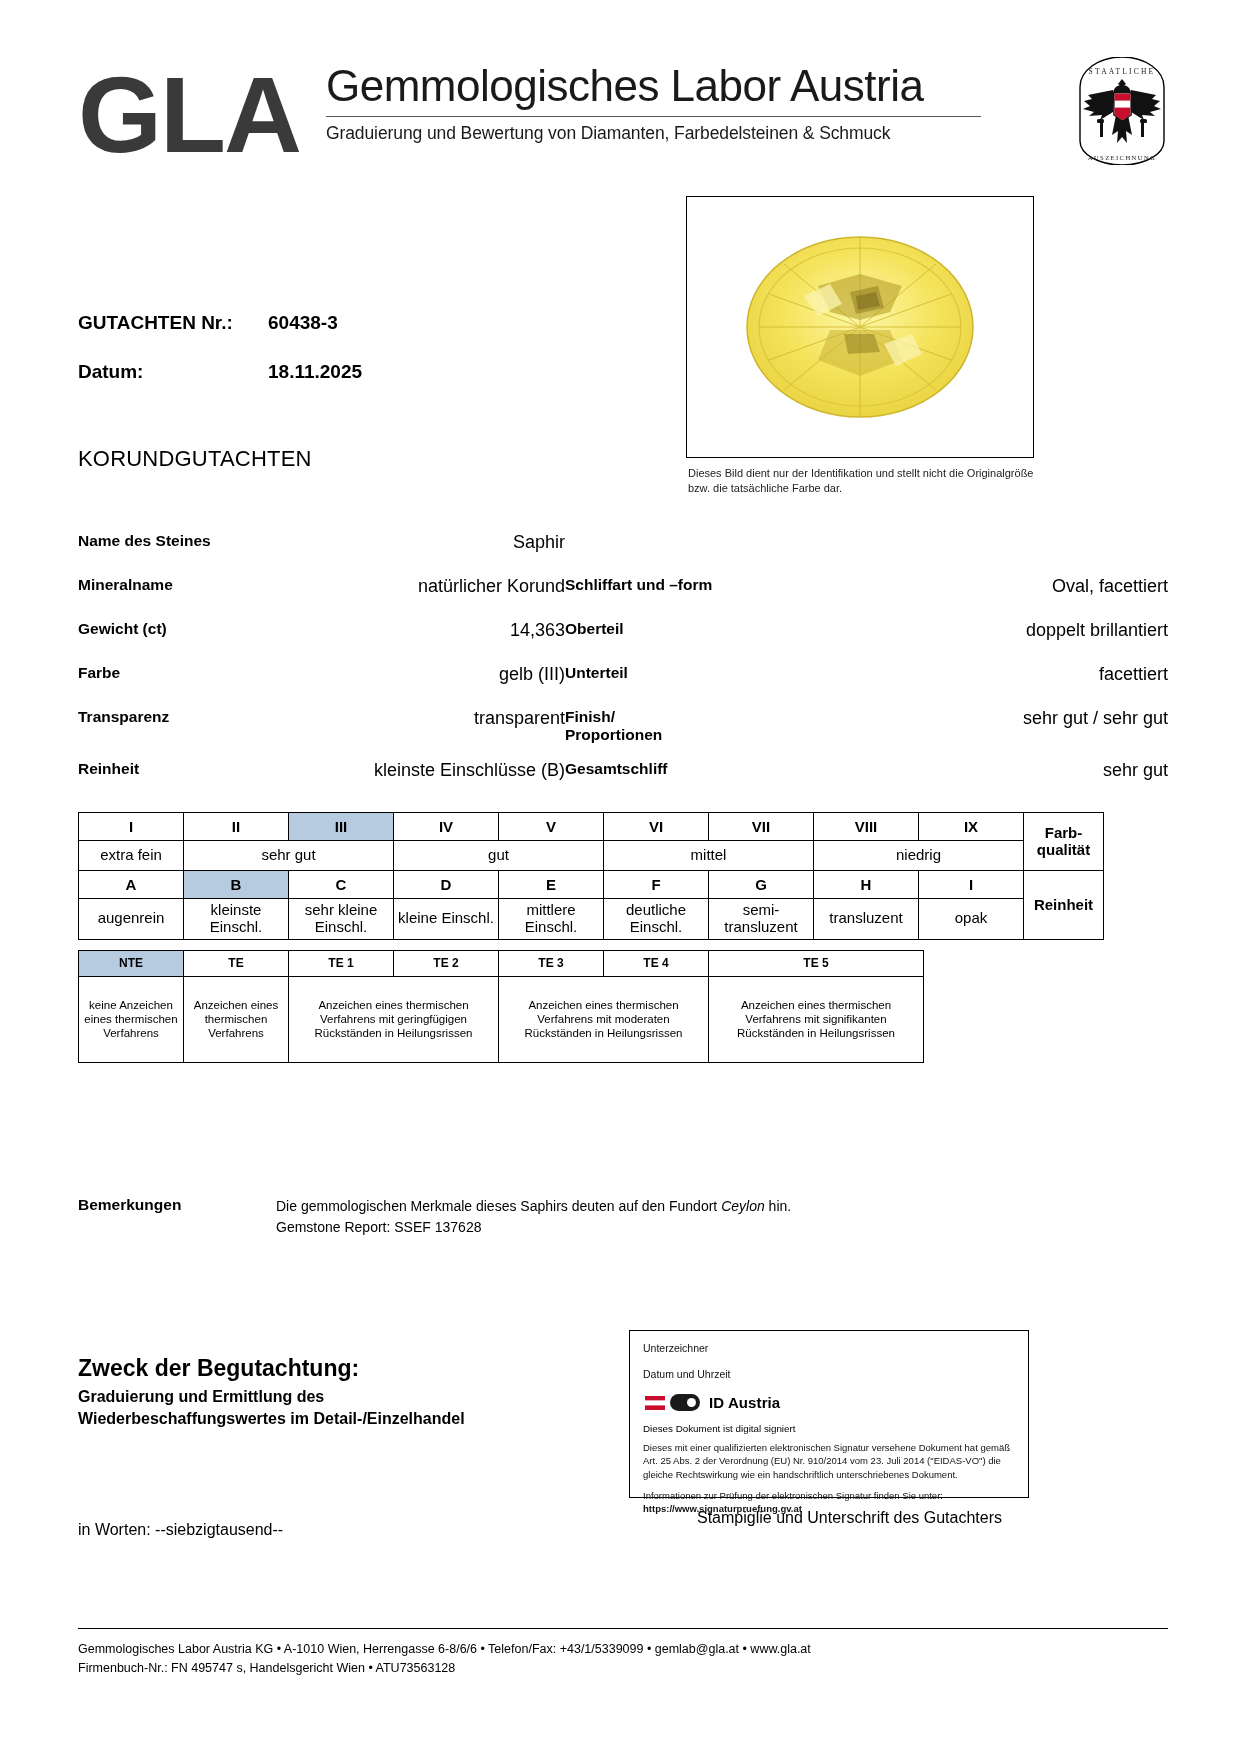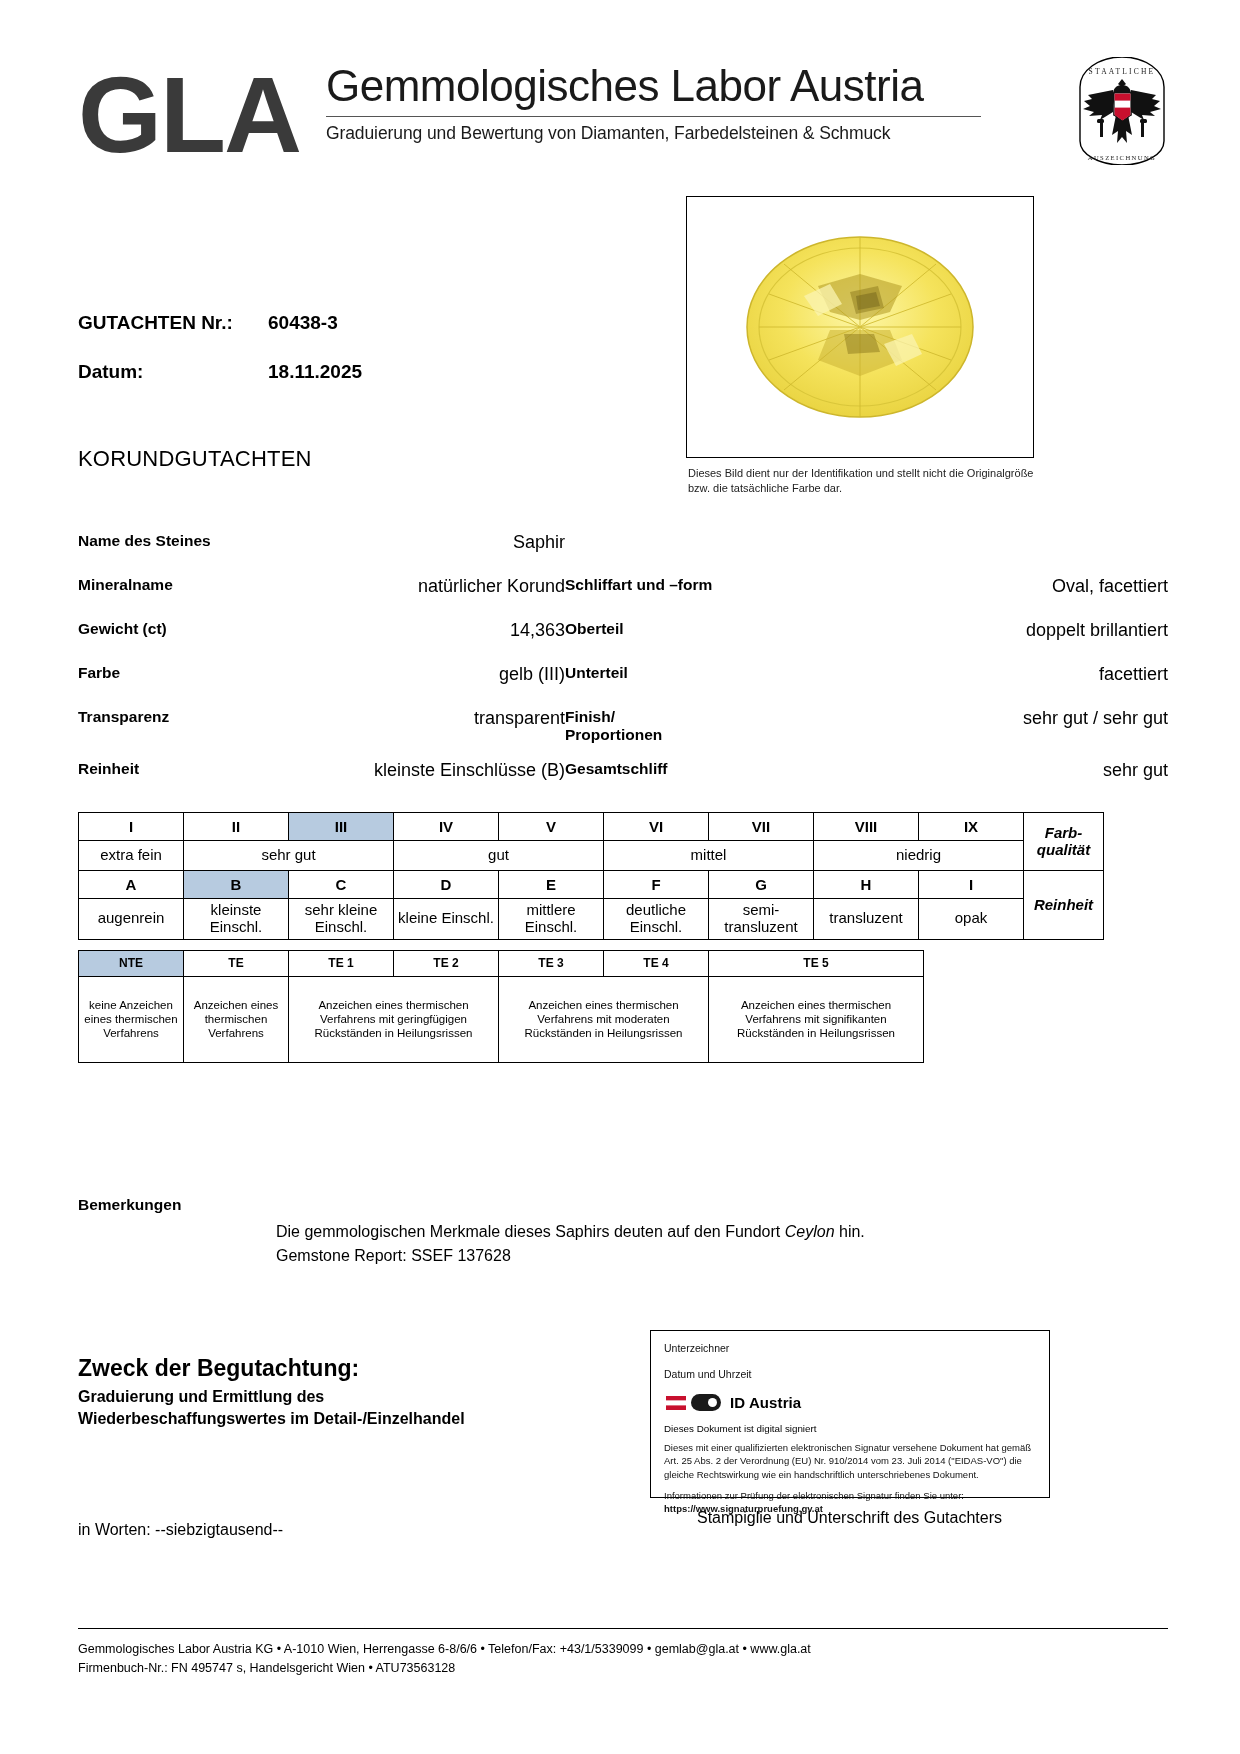--- a/index.html
+++ b/index.html
@@ -49,43 +49,43 @@
   .pvalue { font-size: 18px; text-align: right; flex: 1; }
   .plabel.two-line { line-height: 1.15; }
 
   
   .grade-wrap { position: absolute; left: 78px; top: 812px; width: 1090px; }
   table.grade { border-collapse: collapse; table-layout: fixed; }
   table.grade td { border: 1px solid #000; text-align: center; vertical-align: middle; font-size: 15px; padding: 3px 2px; }
   td.hl { background: #b7cbe0; }
   td.sym { font-weight: bold; font-size: 17px; height: 28px; }
   td.desc { font-size: 15px; height: 30px; line-height: 1.12; }
-  td.side { border: none; font-weight: bold; font-size: 15px; text-align: left; padding-left: 7px; line-height: 1.1; width: 78px; font-style: italic; }
+  td.side { border: none; font-weight: bold; font-size: 15px; text-align: left; padding-left: 7px; line-height: 1.1; width: 78px; }
 
   
   table.therm { border-collapse: collapse; table-layout: fixed; margin-top: 10px; }
   table.therm td { border: 1px solid #000; text-align: center; vertical-align: middle; padding: 3px 4px; }
   td.tsym { font-weight: bold; font-size: 12px; height: 26px; }
   td.tdesc { font-size: 11.5px; line-height: 1.25; height: 86px; }
 
   
   .remarks { position: absolute; left: 78px; top: 1196px; width: 1090px; display: flex; }
   .rem-label { width: 198px; font-size: 15.5px; font-weight: bold; }
-  .rem-body { font-size: 16px; line-height: 1.5; margin-top: 24px; }
+  .rem-body { font-size: 14px; line-height: 1.5; }
   .rem-body i { font-style: italic; }
 
   
   .purpose { position: absolute; left: 78px; top: 1355px; width: 560px; }
   .purpose-title { font-size: 23px; font-weight: bold; margin-bottom: 4px; }
   .purpose-text { font-size: 16px; font-weight: bold; line-height: 1.35; }
   .value { position: absolute; left: 78px; top: 1471px; font-size: 25px; font-weight: bold; }
   .value-words { position: absolute; left: 78px; top: 1521px; font-size: 16px; }
 
   
-  .sigbox { position: absolute; left: 650px; top: 1330px; width: 400px; height: 168px; border: 1px solid #000; padding: 11px 13px; }
+  .sigbox { position: absolute; left: 629px; top: 1330px; width: 400px; height: 168px; border: 1px solid #000; padding: 11px 13px; }
   .sig-line { font-size: 10.5px; color: #111; margin-bottom: 14px; }
   .sig-idrow { display: flex; align-items: center; margin: 4px 0 12px 2px; }
   .id-flag { width: 20px; height: 14px; flex: none; margin-right: 5px; }
   .id-chip { width: 30px; height: 17px; background: #1a1a1a; border-radius: 9px; position: relative; flex: none; margin-right: 9px; }
   .id-chip::after { content: ""; position: absolute; right: 4px; top: 4px; width: 9px; height: 9px; border-radius: 50%; background: #fff; }
   .id-text { font-size: 15px; font-weight: bold; letter-spacing: 0.1px; }
   .sig-note { font-size: 9.5px; line-height: 1.4; color: #111; margin-top: 2px; }
   .sig-note b { font-weight: bold; }
   .sig-sep { margin-bottom: 7px; font-size: 9.8px; }
   .stamp-caption { position: absolute; left: 697px; top: 1509px; font-size: 16px; }

